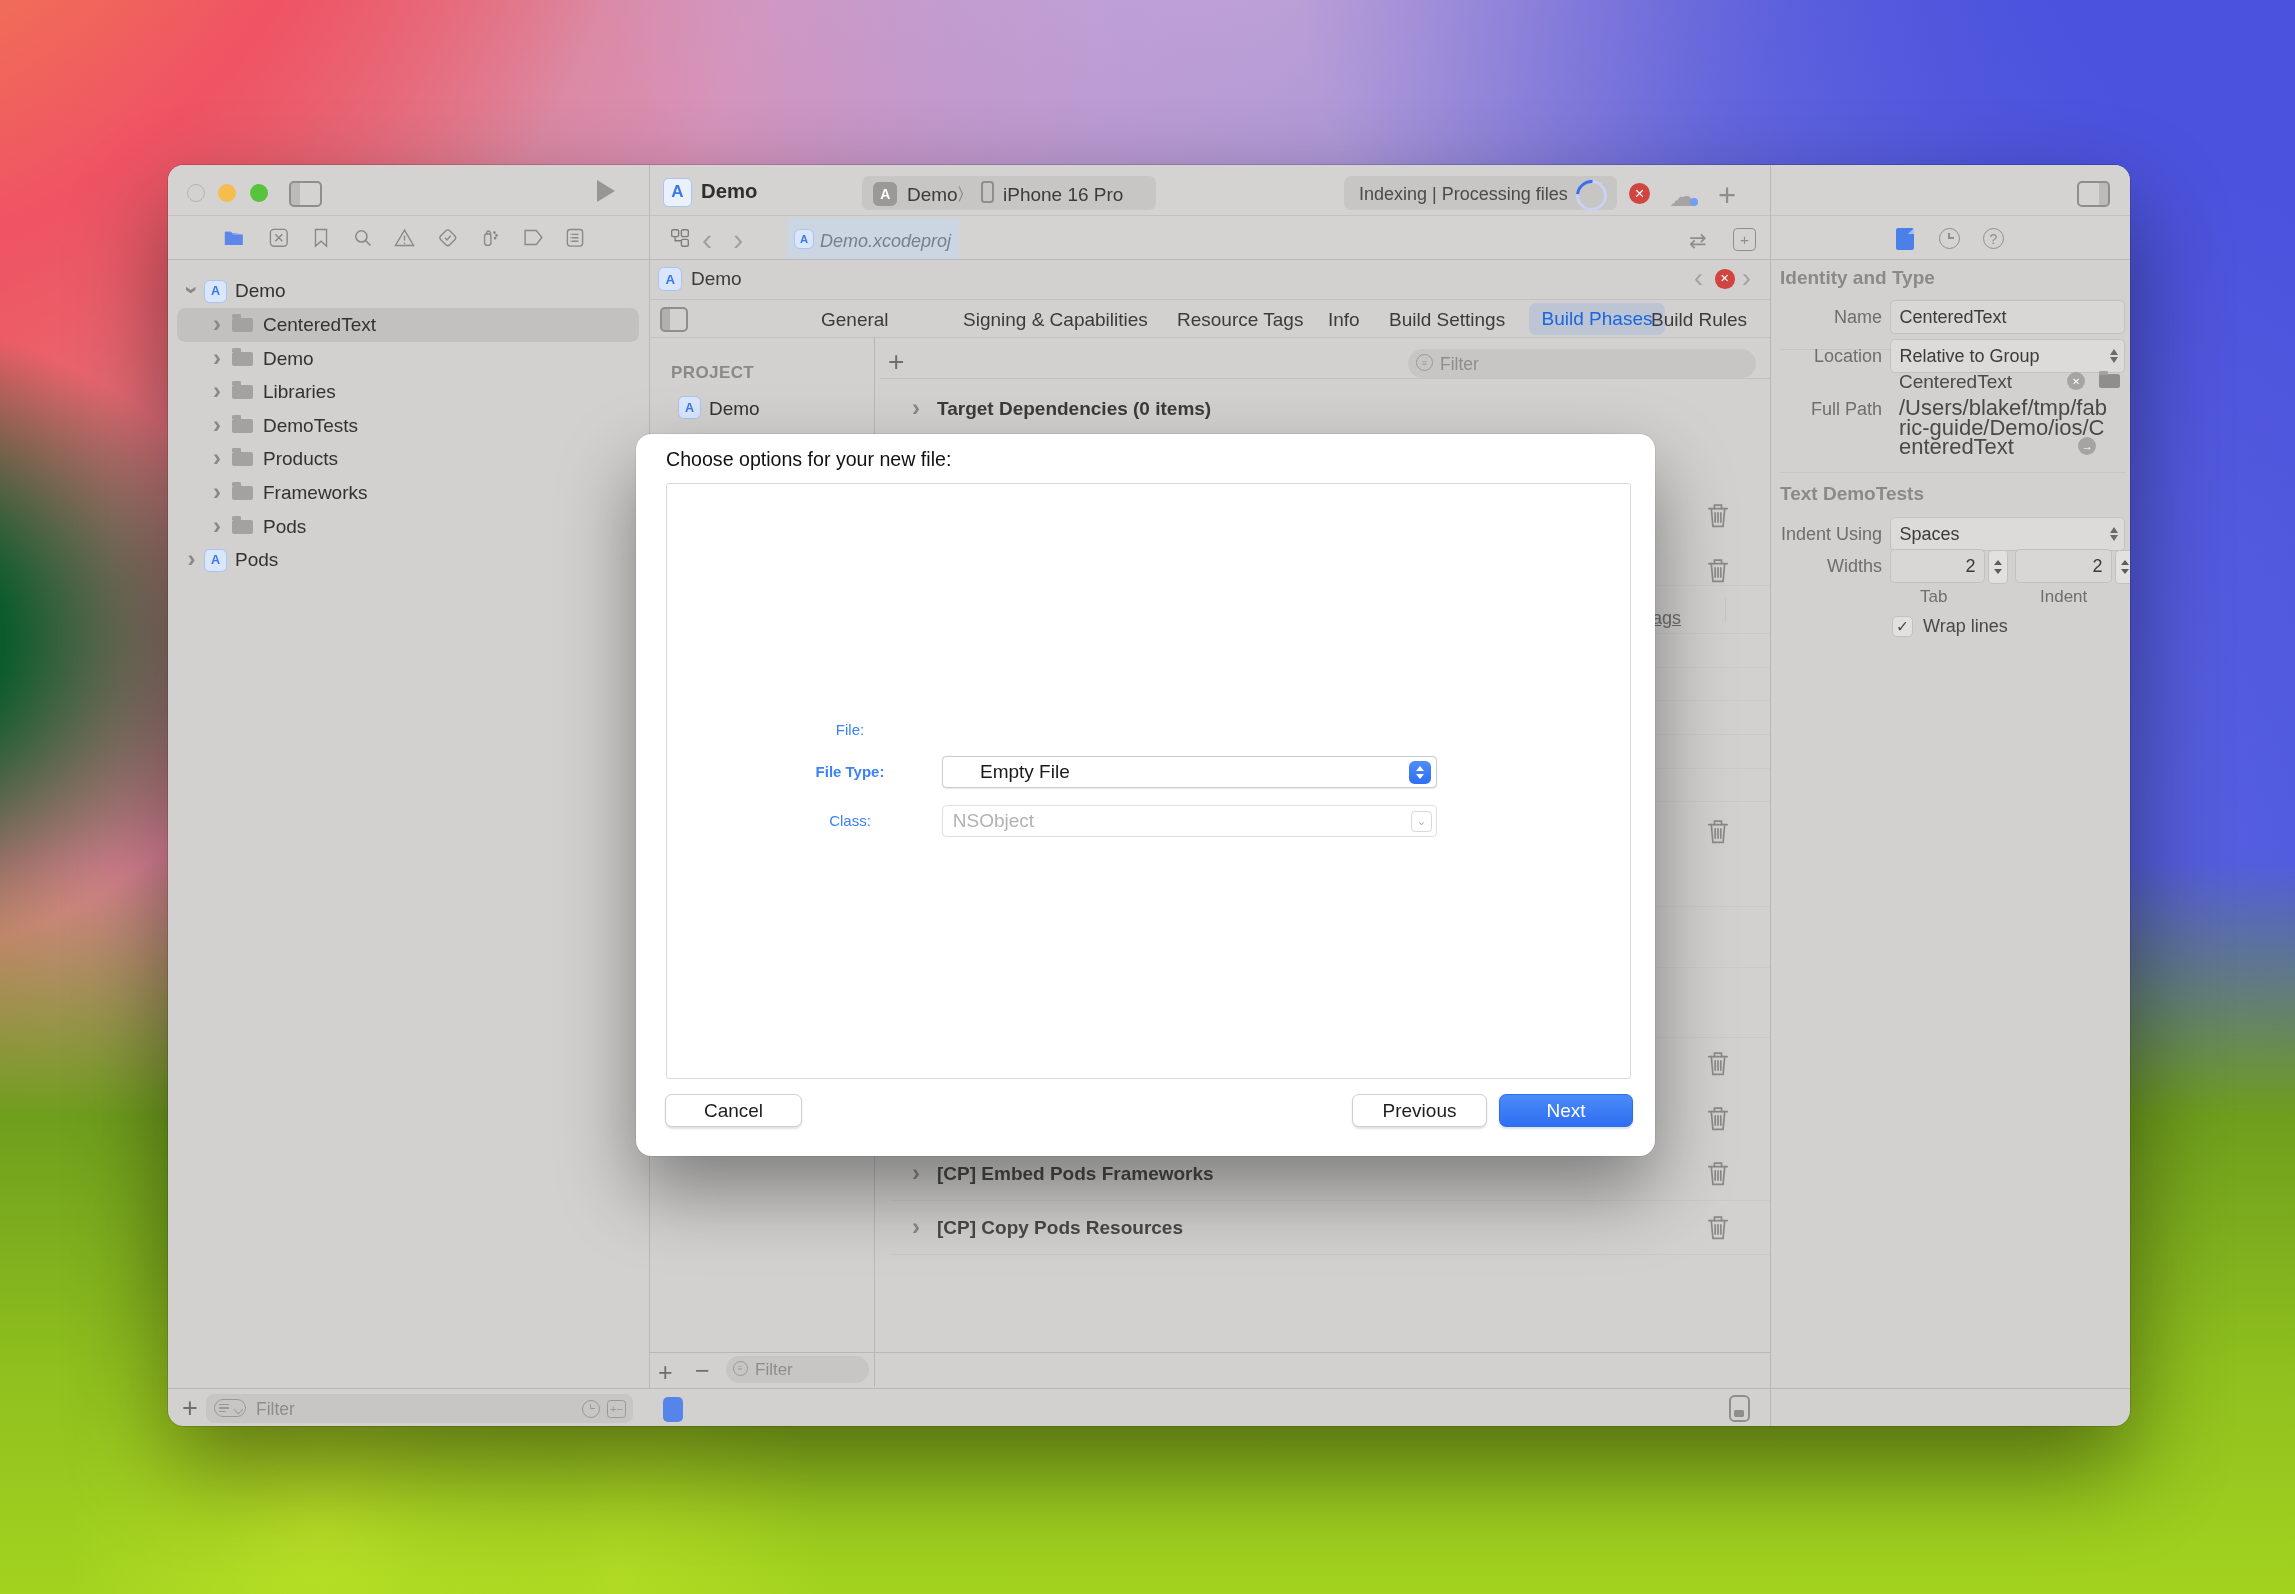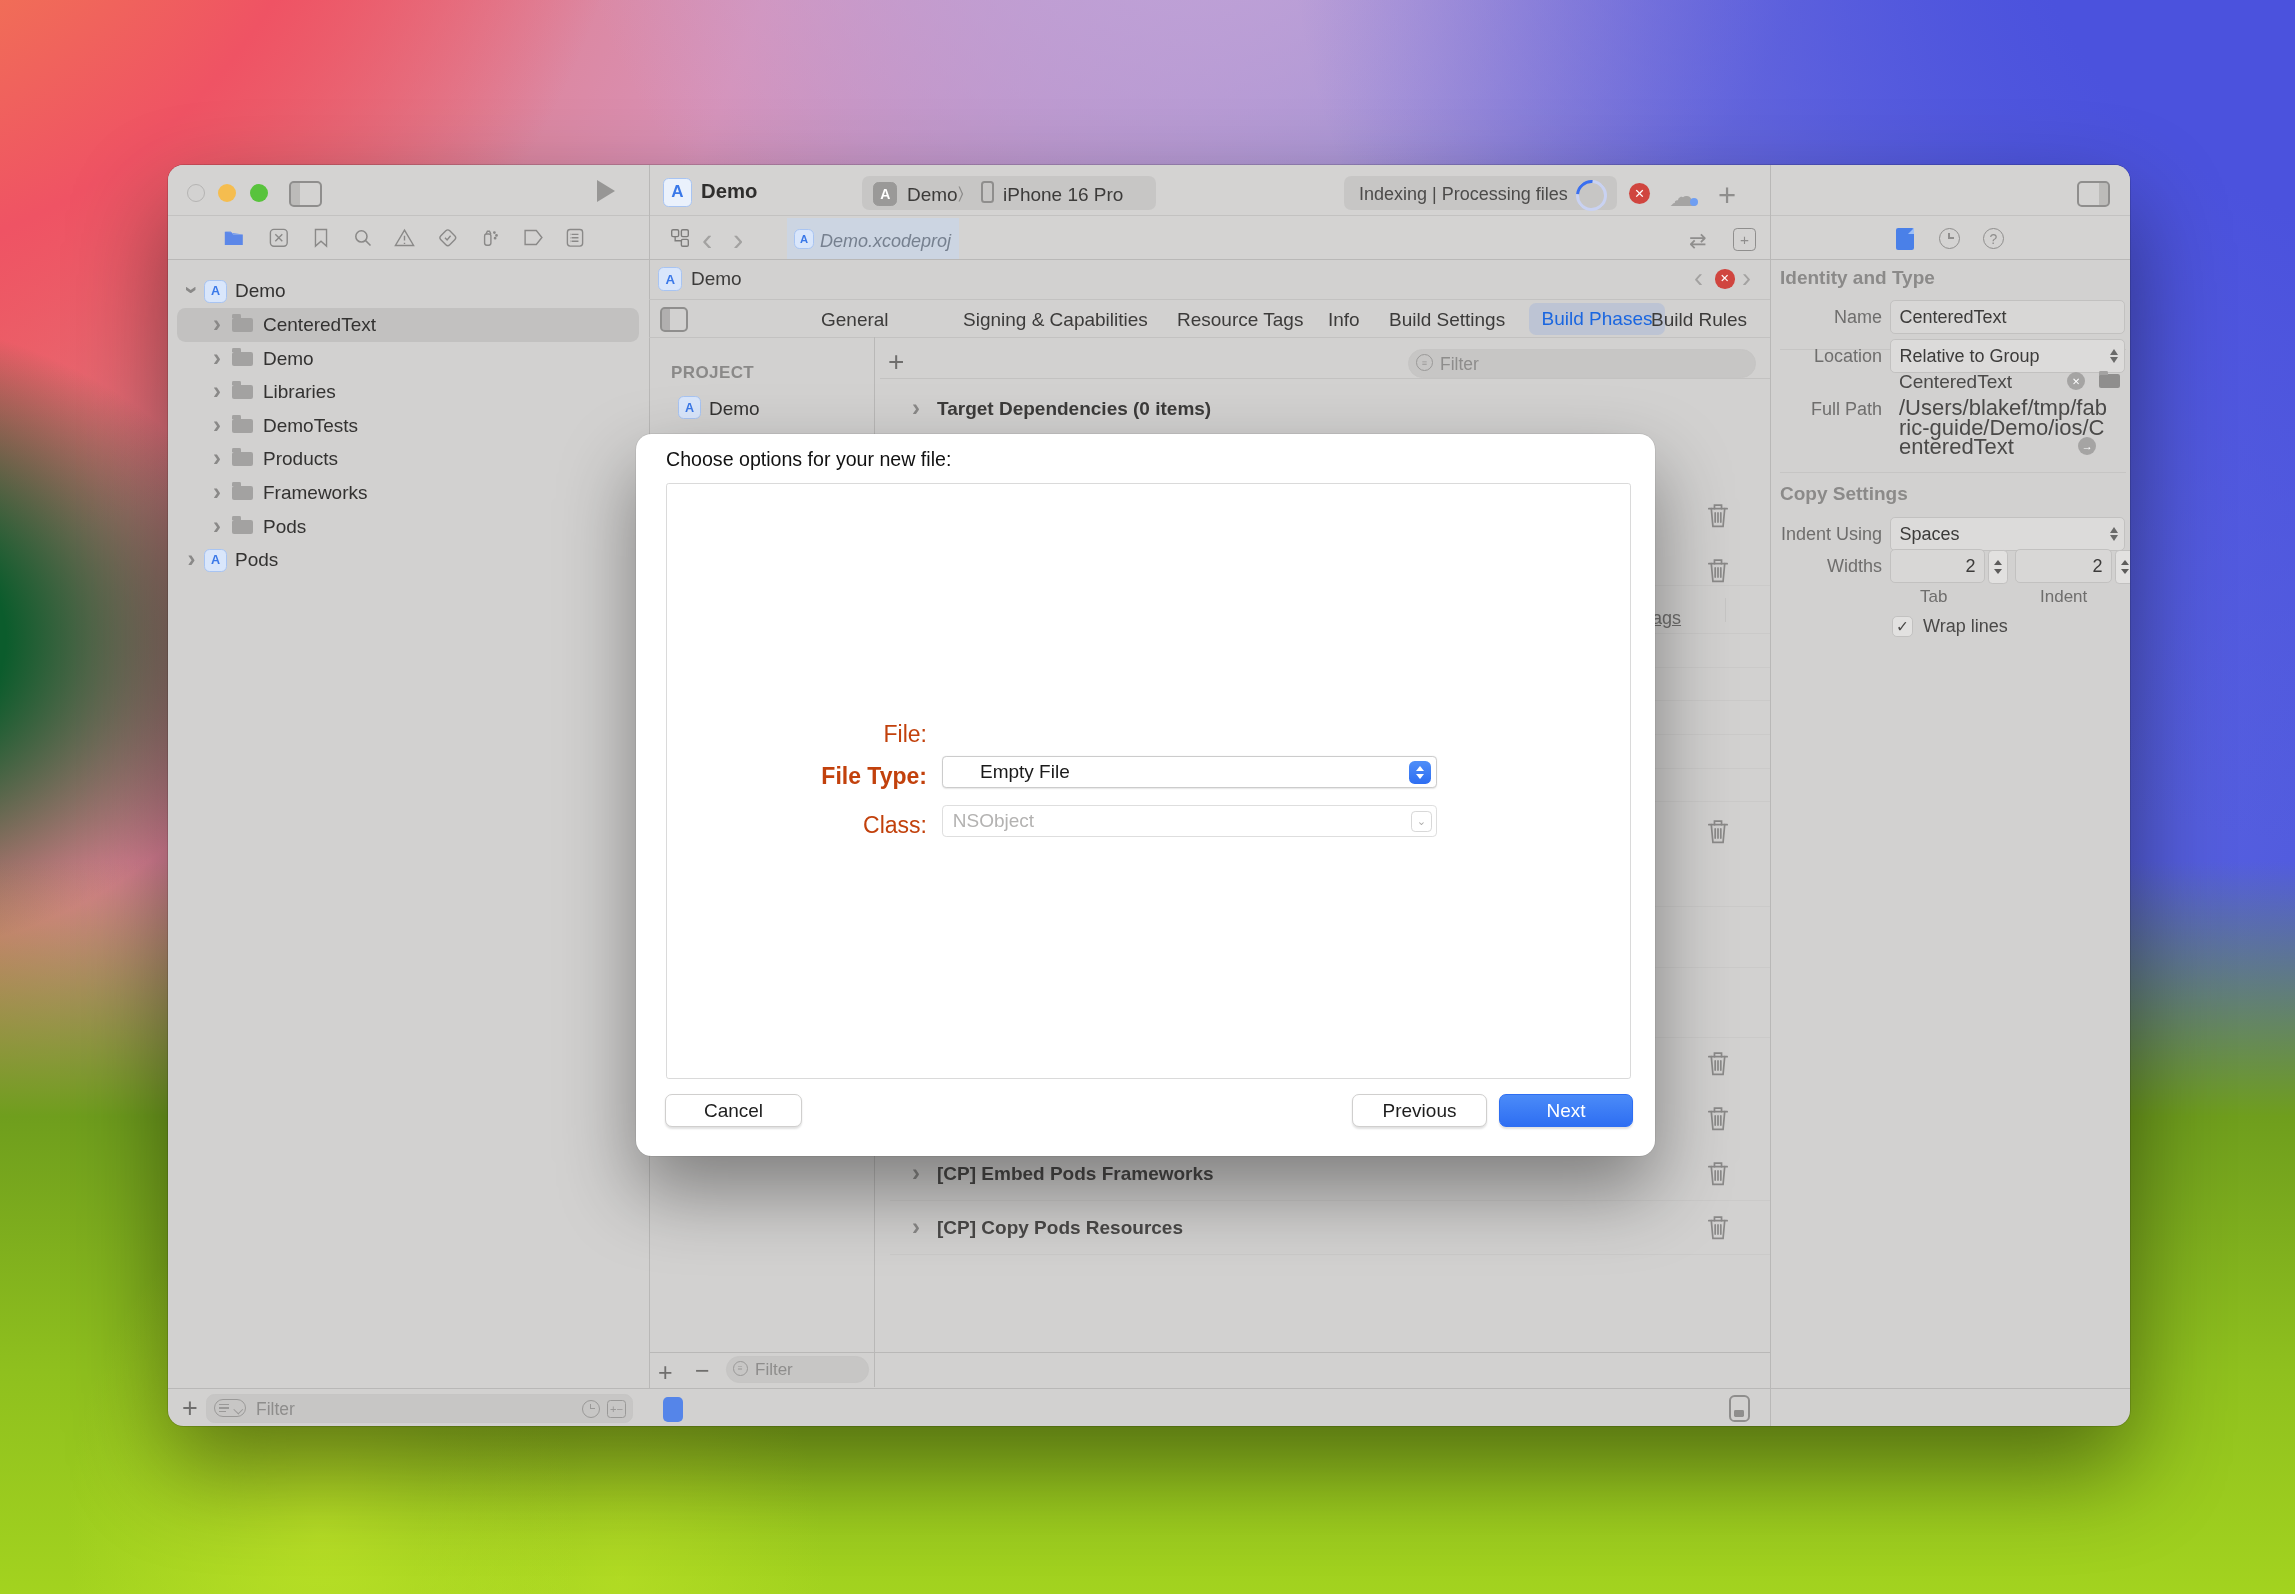--- a/index.html
+++ b/index.html
@@ -53,21 +53,21 @@
   
   .tabsel{position:absolute;background:rgba(80,130,235,.16);color:#1a66e0;border-radius:7px;padding:4.9px 12.6px;font-size:19px;}
   .tabitem{position:absolute;color:#3c3b3a;font-size:19px;}
   
   .dialog{
     position:absolute;left:636px;top:434px;width:1019px;height:722px;
     background:#ffffff;border-radius:15.4px;
     box-shadow:0 35px 77px rgba(0,0,0,.4), 0 0 0 0.7px rgba(0,0,0,.08);
   }
   .innerbox{position:absolute;left:30px;top:49px;width:963px;height:594px;border:1.4px solid #dadada;border-radius:2.8px;background:#fff;}
-  .flabel{position:absolute;font-size:23px;color:#c2410c;text-align:right;width:154px;}
+  .flabel{position:absolute;font-size:15px;color:#3b82f6;text-align:center;width:154px;}
   .field{position:absolute;left:306px;width:495px;height:32px;border:1.4px solid #cccccc;border-radius:4.2px;background:#fff;font-size:19px;color:#1a1a1a;display:flex;align-items:center;padding:0 9.8px;box-sizing:border-box;}
   .caret{display:inline-block;width:2.8px;height:22.4px;background:#2f7cf6;margin-left:1.4px;vertical-align:middle;}
   .btn{position:absolute;height:31px;border-radius:7px;background:#ffffff;border:1.4px solid #d0cfce;box-shadow:0 1.4px 2.1px rgba(0,0,0,.12);font-size:19px;color:#1d1d1d;display:flex;align-items:center;justify-content:center;}
   .btn.primary{background:linear-gradient(#4b8bf8,#2e6ef2);border-color:#2e6ef2;color:#fff;}
   
   .insfield{position:absolute;background:#dcdbda;border:1.4px solid #c2c1c0;border-radius:4.9px;font-size:18px;color:#3c3b3a;display:flex;align-items:center;padding:0 8.4px;box-sizing:border-box;}
   .inslabel{position:absolute;font-size:18px;color:#6f6e6d;text-align:right;width:154px;white-space:nowrap;}
   .updown{position:absolute;right:5.6px;display:flex;flex-direction:column;gap:2.8px;}
   .updown i{width:0;height:0;border-left:4.9px solid transparent;border-right:4.9px solid transparent;}
   .updown .u{border-bottom:6.3px solid #6a6a69;}
@@ -379,21 +379,21 @@
 
     <div class="txt" style="left:1731px;top:206px;color:#4a4948;">CenteredText</div>
     <div class="abs ctr" style="left:1899px;top:207px;width:18px;height:18px;border-radius:50%;background:#a5a4a3;color:#fff;font-size:9.8px;">✕</div>
     <div class="folder" style="left:1931px;top:209px;background:#8f8e8d;"></div>
 
     <div class="inslabel" style="left:1560px;top:234px;">Full Path</div>
     <div class="abs" style="left:1731px;top:233px;width:210px;font-size:22px;line-height:19.6px;color:#4a4948;word-break:break-all;">/Users/blakef/tmp/fabric-guide/Demo/ios/CenteredText</div>
     <div class="abs ctr" style="left:1910px;top:272px;width:18px;height:18px;border-radius:50%;background:#a5a4a3;color:#fff;font-size:11.2px;">→</div>
 
     <div class="hline" style="left:1612px;top:307px;width:346px;background:#c6c5c4;"></div>
-    <div class="txt bold" style="left:1612px;top:318px;color:#8b8a89;">Copy Settings</div>
+    <div class="txt bold" style="left:1612px;top:318px;color:#8b8a89;">Text DemoTests</div>
 
     <div class="inslabel" style="left:1560px;top:359px;">Indent Using</div>
     <div class="insfield" style="left:1722px;top:352px;width:235px;height:34px;">
         <span>Spaces</span>
         <span class="updown">
           <i class="u"></i>
           <i class="d"></i>
         </span>
       </div>
 

